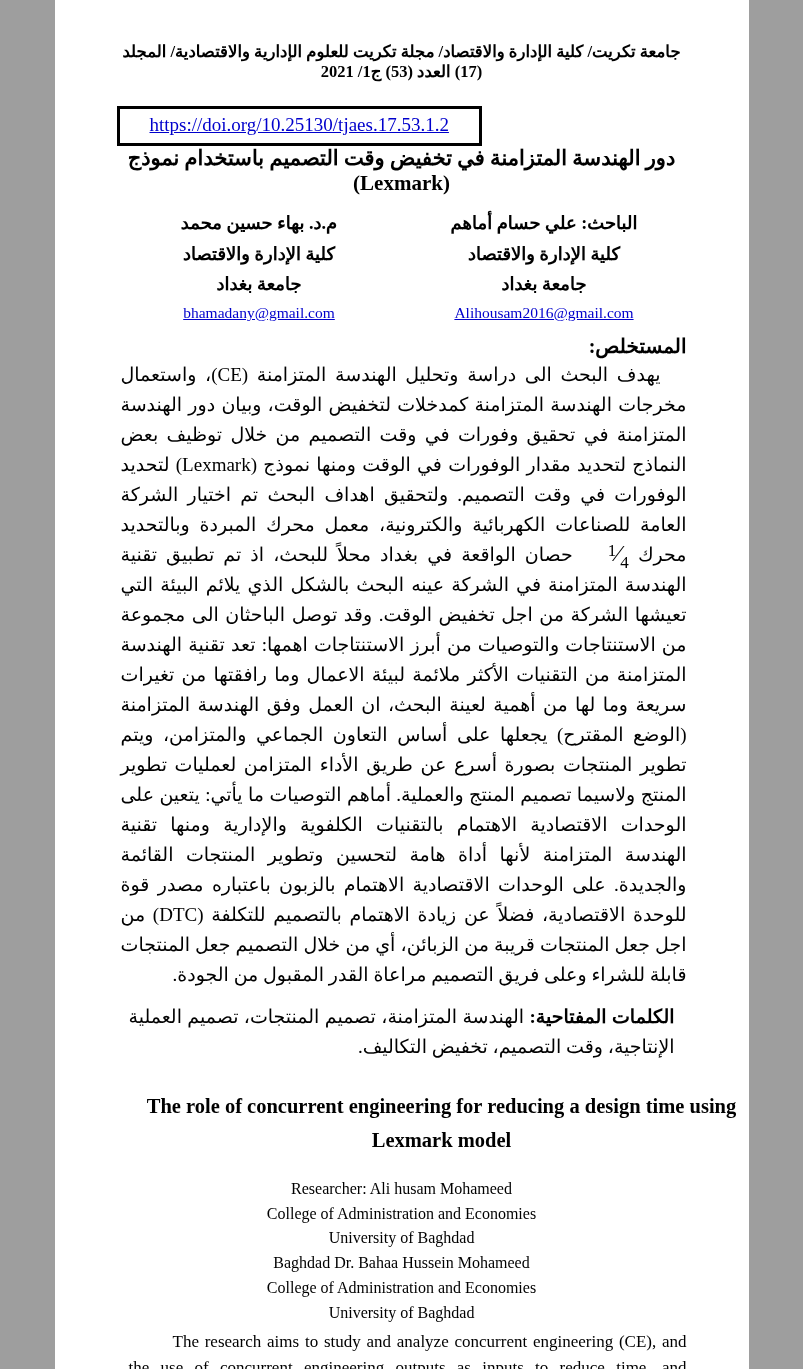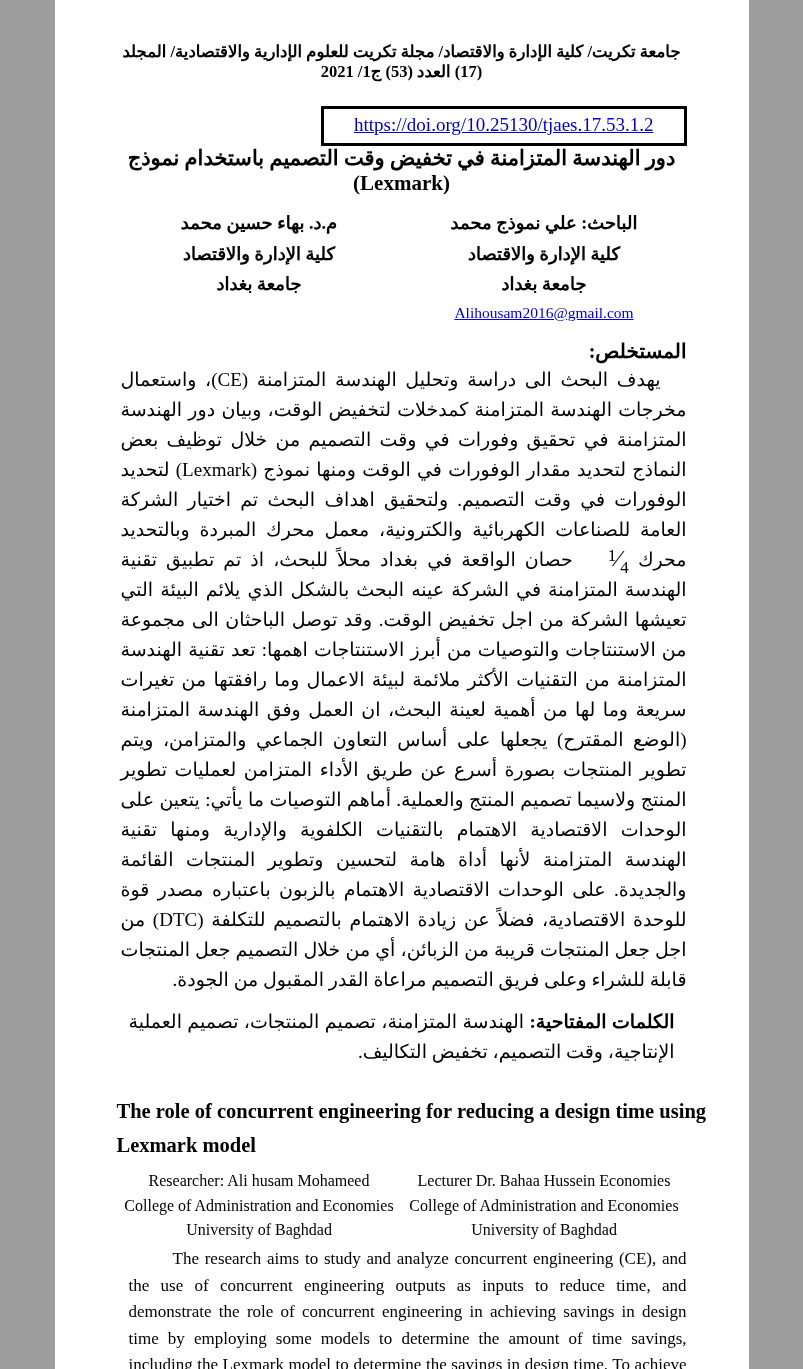--- a/index.html
+++ b/index.html
@@ -7,42 +7,42 @@
     width: 694px; height: 1369px; background: #ffffff; color: #000;
     margin: 0 auto; box-sizing: border-box; padding: 42px 62px 28px 62px;
     display: flex; flex-direction: column;
     font-family: "Liberation Serif", "DejaVu Serif", serif;
   }
   
   .hdr-line { direction: rtl; text-align: center; font-weight: bold; font-size: 16.5px; letter-spacing: .2px; }
   .hdr-rule-thin  { height: 2px; background: #000; margin-top: 6px; }
   .hdr-rule-thick { height: 3px; background: #000; margin-top: 5px; }
   
-  .doi-wrap { text-align: right; margin-top: 13px; }
+  .doi-wrap { text-align: left; margin-top: 13px; }
   .doi-box { display: inline-block; border: 3px solid #000; padding: 5px 30px 7px; font-size: 19px; }
   a.link { color: #0000cc; text-decoration: underline; cursor: pointer; }
   
   .title-ar { direction: rtl; text-align: center; font-weight: bold; font-size: 21px; }
   
   .authors-ar { display: flex; direction: rtl; margin-top: 12px; }
   .author-col { flex: 1; text-align: center; font-size: 18px; font-weight: bold; line-height: 1.7; }
   .author-col .email-line { font-weight: normal; font-size: 15.5px; }
   .divider { height: 4px; background: #000; margin-top: 8px; }
   
-  .abs-ar-heading { direction: rtl; text-align: right; font-weight: bold; font-size: 20px; margin-top: 5px; }
+  .abs-ar-heading { direction: rtl; text-align: right; font-weight: bold; font-size: 20px; }
   .abs-ar { direction: rtl; text-align: justify; font-size: 19px; line-height: 30px; margin: 2px 0 0 4px; text-indent: 26px; }
   .frac { display: inline-block; direction: ltr; font-size: 24px; line-height: 0; white-space: nowrap; }
   .frac sup { font-size: 17px; vertical-align: 5px; }
   .frac sub { font-size: 17px; vertical-align: -7px; }
   .frac .slash { font-size: 24px; }
   .keywords { direction: rtl; text-align: justify; font-size: 19px; line-height: 30px; margin: 12px; }
   .kw-label { font-weight: bold; }
   
-  .title-en { font-weight: bold; font-size: 20.5px; line-height: 1.65; margin: 16px auto 0; width: 650px; }
-  .authors-en { display: flex; margin-top: 6px; }
+  .title-en { text-align: center; font-weight: bold; font-size: 20.5px; line-height: 1.65; margin: 16px auto 0; width: 650px; }
+  .authors-en { display: flex; margin-top: 19px; flex-direction: column; }
   .author-en-col { flex: 1; text-align: center; font-size: 16px; line-height: 1.55; }
   .abs-en-heading { font-weight: bold; font-size: 19.5px; margin-top: 9px; }
   .abs-en { text-align: justify; font-size: 17px; line-height: 26.5px; text-indent: 44px; margin: 3px 0 0 12px; }
   
   .pageno { margin-top: auto; text-align: left; font-size: 17px; padding-bottom: 22px; }
 </style>
 </head>
 <body>
 
 <div class="page">
@@ -52,29 +52,30 @@
   <div class="hdr-rule-thick"></div>
 
   <div class="doi-wrap">
     <span class="doi-box"><a class="link">https://doi.org/10.25130/tjaes.17.53.1.2</a></span>
   </div>
 
   <div class="title-ar">دور الهندسة المتزامنة في تخفيض وقت التصميم باستخدام نموذج (Lexmark)</div>
 
   <div class="authors-ar">
     <div class="author-col">
-      <div>الباحث: علي نموذج محمد</div>
+      <div>الباحث: علي حسام أماهم</div>
       <div>كلية الإدارة والاقتصاد</div>
       <div>جامعة بغداد</div>
       <div class="email-line"><a class="link">Alihousam2016@gmail.com</a></div>
     </div>
     <div class="author-col">
       <div>م.د. بهاء حسين محمد</div>
       <div>كلية الإدارة والاقتصاد</div>
       <div>جامعة بغداد</div>
+      <div class="email-line"><a class="link">bhamadany@gmail.com</a></div>
     </div>
   </div>
 
   <div class="divider"></div>
 
   <div class="abs-ar-heading">المستخلص:</div>
 
   <p class="abs-ar"><span>يهدف البحث الى دراسة وتحليل الهندسة المتزامنة (CE)، واستعمال مخرجات الهندسة المتزامنة كمدخلات لتخفيض الوقت، وبيان دور الهندسة المتزامنة في تحقيق وفورات في وقت التصميم من خلال توظيف بعض النماذج لتحديد مقدار الوفورات في الوقت ومنها نموذج (Lexmark) لتحديد الوفورات في وقت التصميم. ولتحقيق اهداف البحث تم اختيار الشركة العامة للصناعات الكهربائية والكترونية، معمل محرك المبردة وبالتحديد محرك</span>
     <span class="frac"><sup>1</sup><span class="slash">⁄</span><sub>4</sub></span>
     <span>حصان الواقعة في بغداد محلاً للبحث، اذ تم تطبيق تقنية الهندسة المتزامنة في الشركة عينه البحث بالشكل الذي يلائم البيئة التي تعيشها الشركة من اجل تخفيض الوقت. وقد توصل الباحثان الى مجموعة من الاستنتاجات والتوصيات من أبرز الاستنتاجات اهمها: تعد تقنية الهندسة المتزامنة من التقنيات الأكثر ملائمة لبيئة الاعمال وما رافقتها من تغيرات سريعة وما لها من أهمية لعينة البحث، ان العمل وفق الهندسة المتزامنة (الوضع المقترح) يجعلها على أساس التعاون الجماعي والمتزامن، ويتم تطوير المنتجات بصورة أسرع عن طريق الأداء المتزامن لعمليات تطوير المنتج ولاسيما تصميم المنتج والعملية. أماهم التوصيات ما يأتي: يتعين على الوحدات الاقتصادية الاهتمام بالتقنيات الكلفوية والإدارية ومنها تقنية الهندسة المتزامنة لأنها أداة هامة لتحسين وتطوير المنتجات القائمة والجديدة. على الوحدات الاقتصادية الاهتمام بالزبون باعتباره مصدر قوة للوحدة الاقتصادية، فضلاً عن زيادة الاهتمام بالتصميم للتكلفة (DTC) من اجل جعل المنتجات قريبة من الزبائن، أي من خلال التصميم جعل المنتجات قابلة للشراء وعلى فريق التصميم مراعاة القدر المقبول من الجودة.</span></p>
@@ -83,21 +84,21 @@
 
   <div class="title-en">The role of concurrent engineering for reducing a design time using Lexmark model</div>
 
   <div class="authors-en">
     <div class="author-en-col">
       <div>Researcher: Ali husam Mohameed</div>
       <div>College of Administration and Economies</div>
       <div>University of Baghdad</div>
     </div>
     <div class="author-en-col">
-      <div>Lecturer Dr. Bahaa Hussein Economies</div>
+      <div>Baghdad Dr. Bahaa Hussein Mohameed</div>
       <div>College of Administration and Economies</div>
       <div>University of Baghdad</div>
     </div>
   </div>
 
   <p class="abs-en">The research aims to study and analyze concurrent engineering (CE), and the use of concurrent engineering outputs as inputs to reduce time, and demonstrate the role of concurrent engineering in achieving savings in design time by employing some models to determine the amount of time savings, including the Lexmark model to determine the savings in design time. To achieve the objectives of the research, the General Company</p>
 
   <div class="pageno">19</div>
 
 </div>

